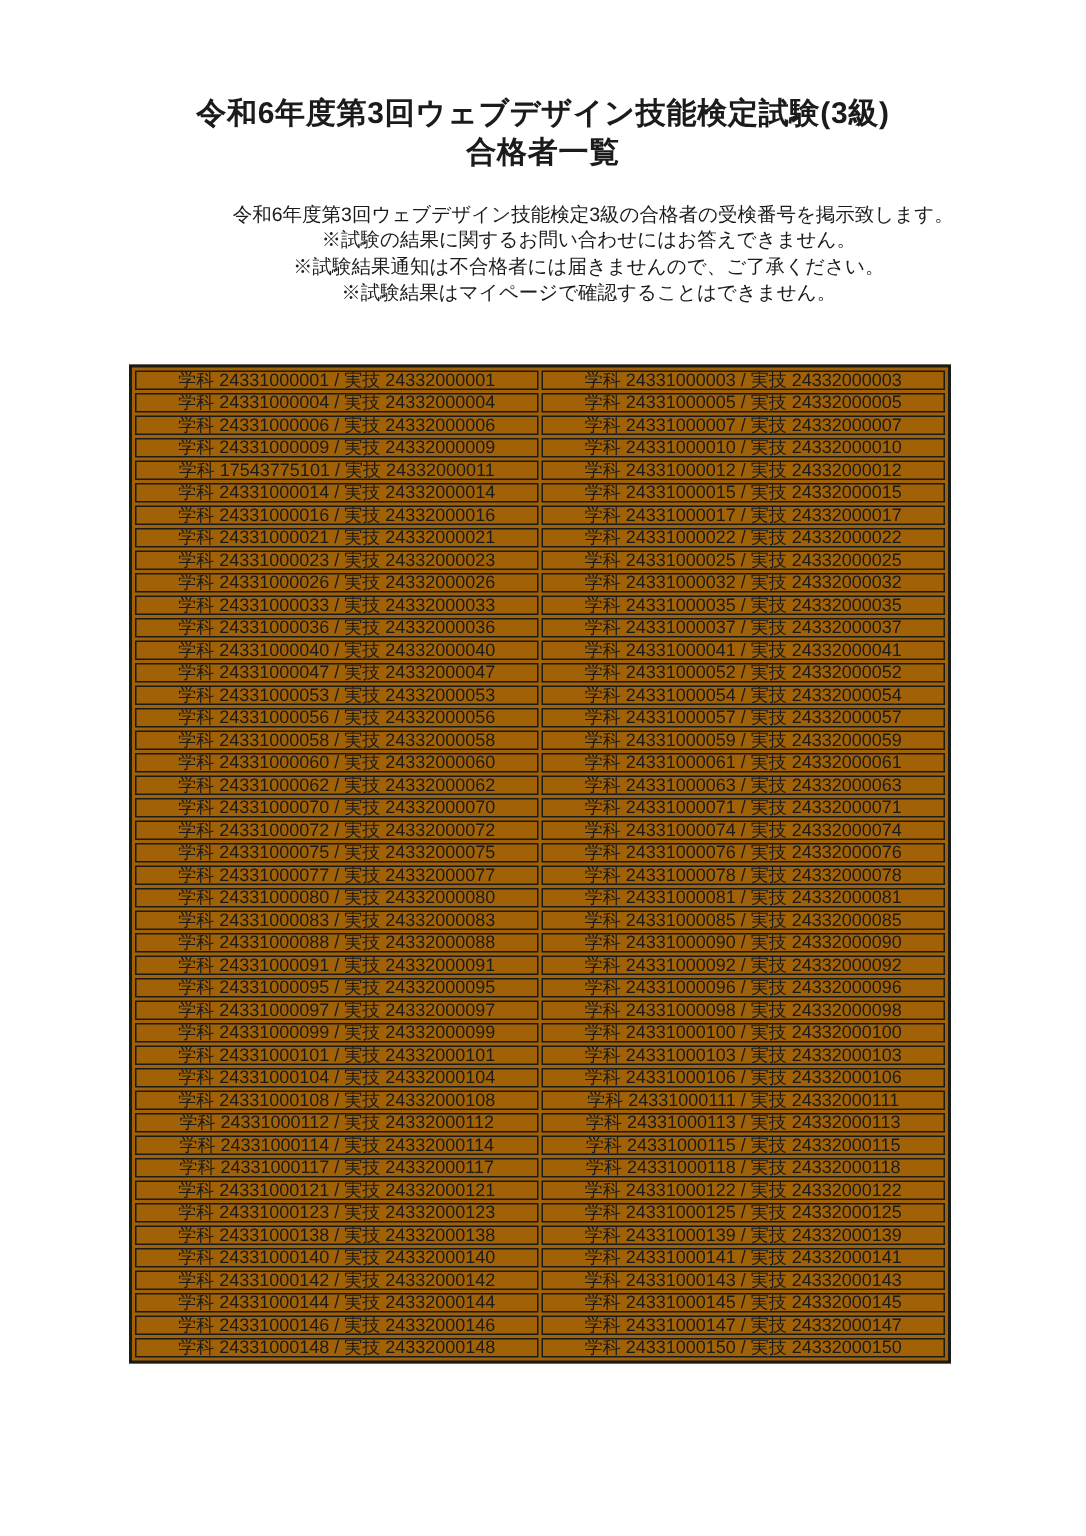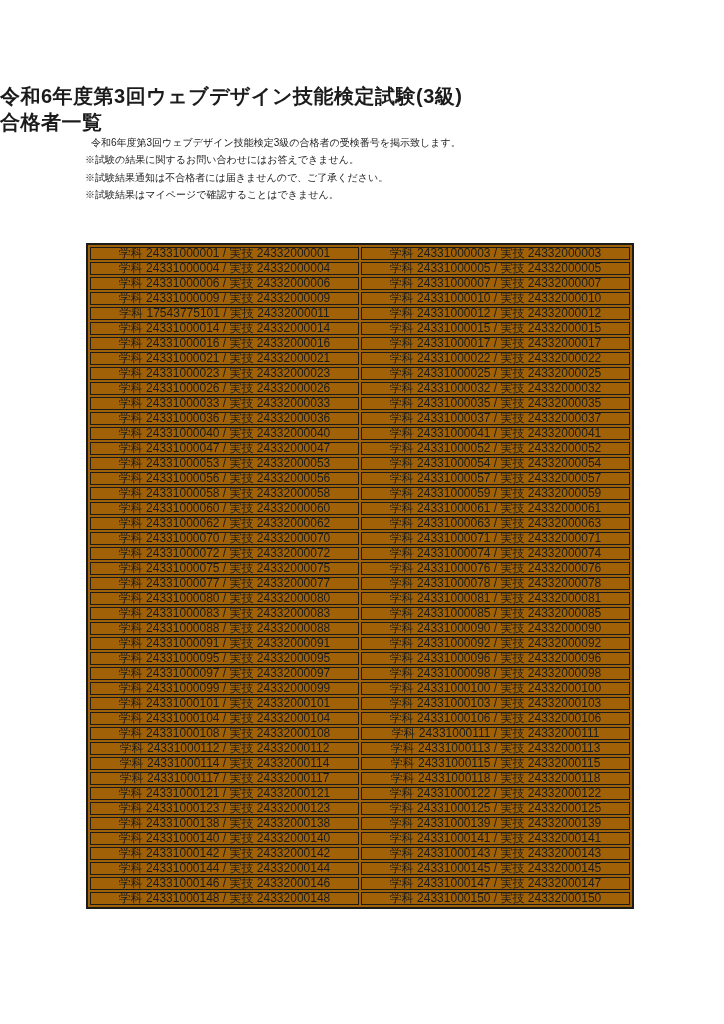--- a/index.html
+++ b/index.html
@@ -14,35 +14,35 @@
     background: #ffffff;
     font-family: "Liberation Sans", sans-serif;
     color: #1b1b1b;
     overflow: hidden;
   }
   .doc-title {
     position: absolute;
     top: 63px;
     left: 0;
     right: 0;
-    text-align: left;
+    text-align: center;
     font-size: 20px;
     font-weight: bold;
     line-height: 26px;
     letter-spacing: 0.5px;
-    margin-top: 20px;
   }
   .intro-block {
     position: absolute;
     top: 134px;
     left: 85px;
     right: 24px;
-    font-size: 10px;
+    font-size: 13px;
     line-height: 17.3px;
     white-space: nowrap;
+    text-align: center;
   }
   .intro-line {
     padding-left: 6px;
   }
   .section-heading {
     position: absolute;
     top: 214px;
     left: 0;
     right: 0;
     text-align: center;

